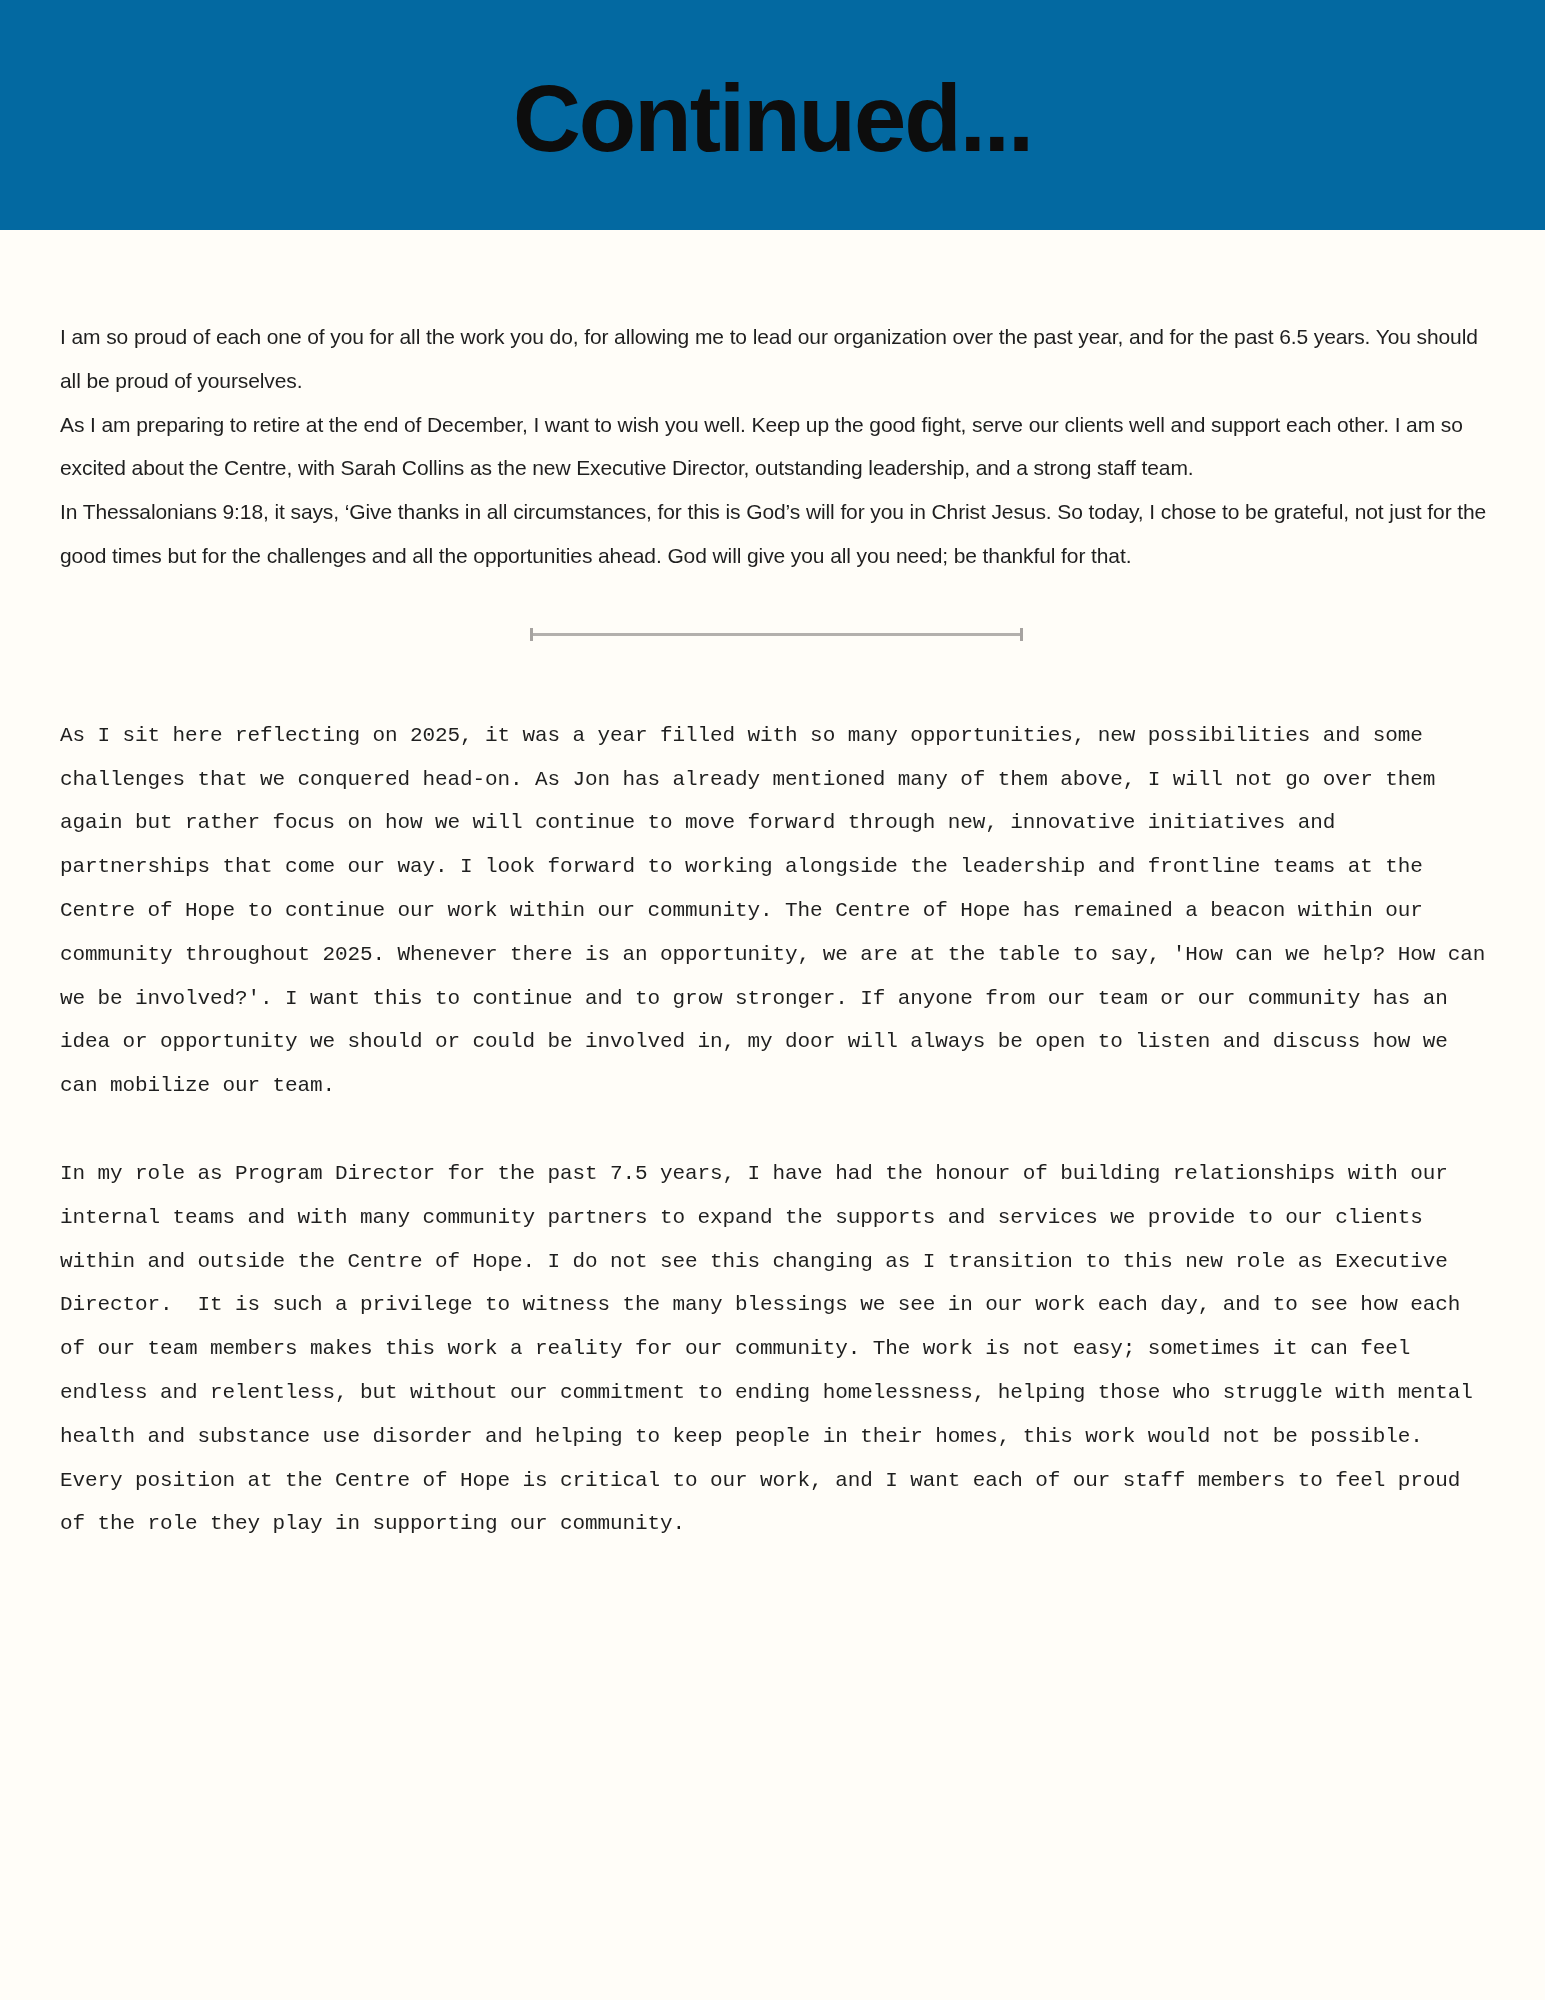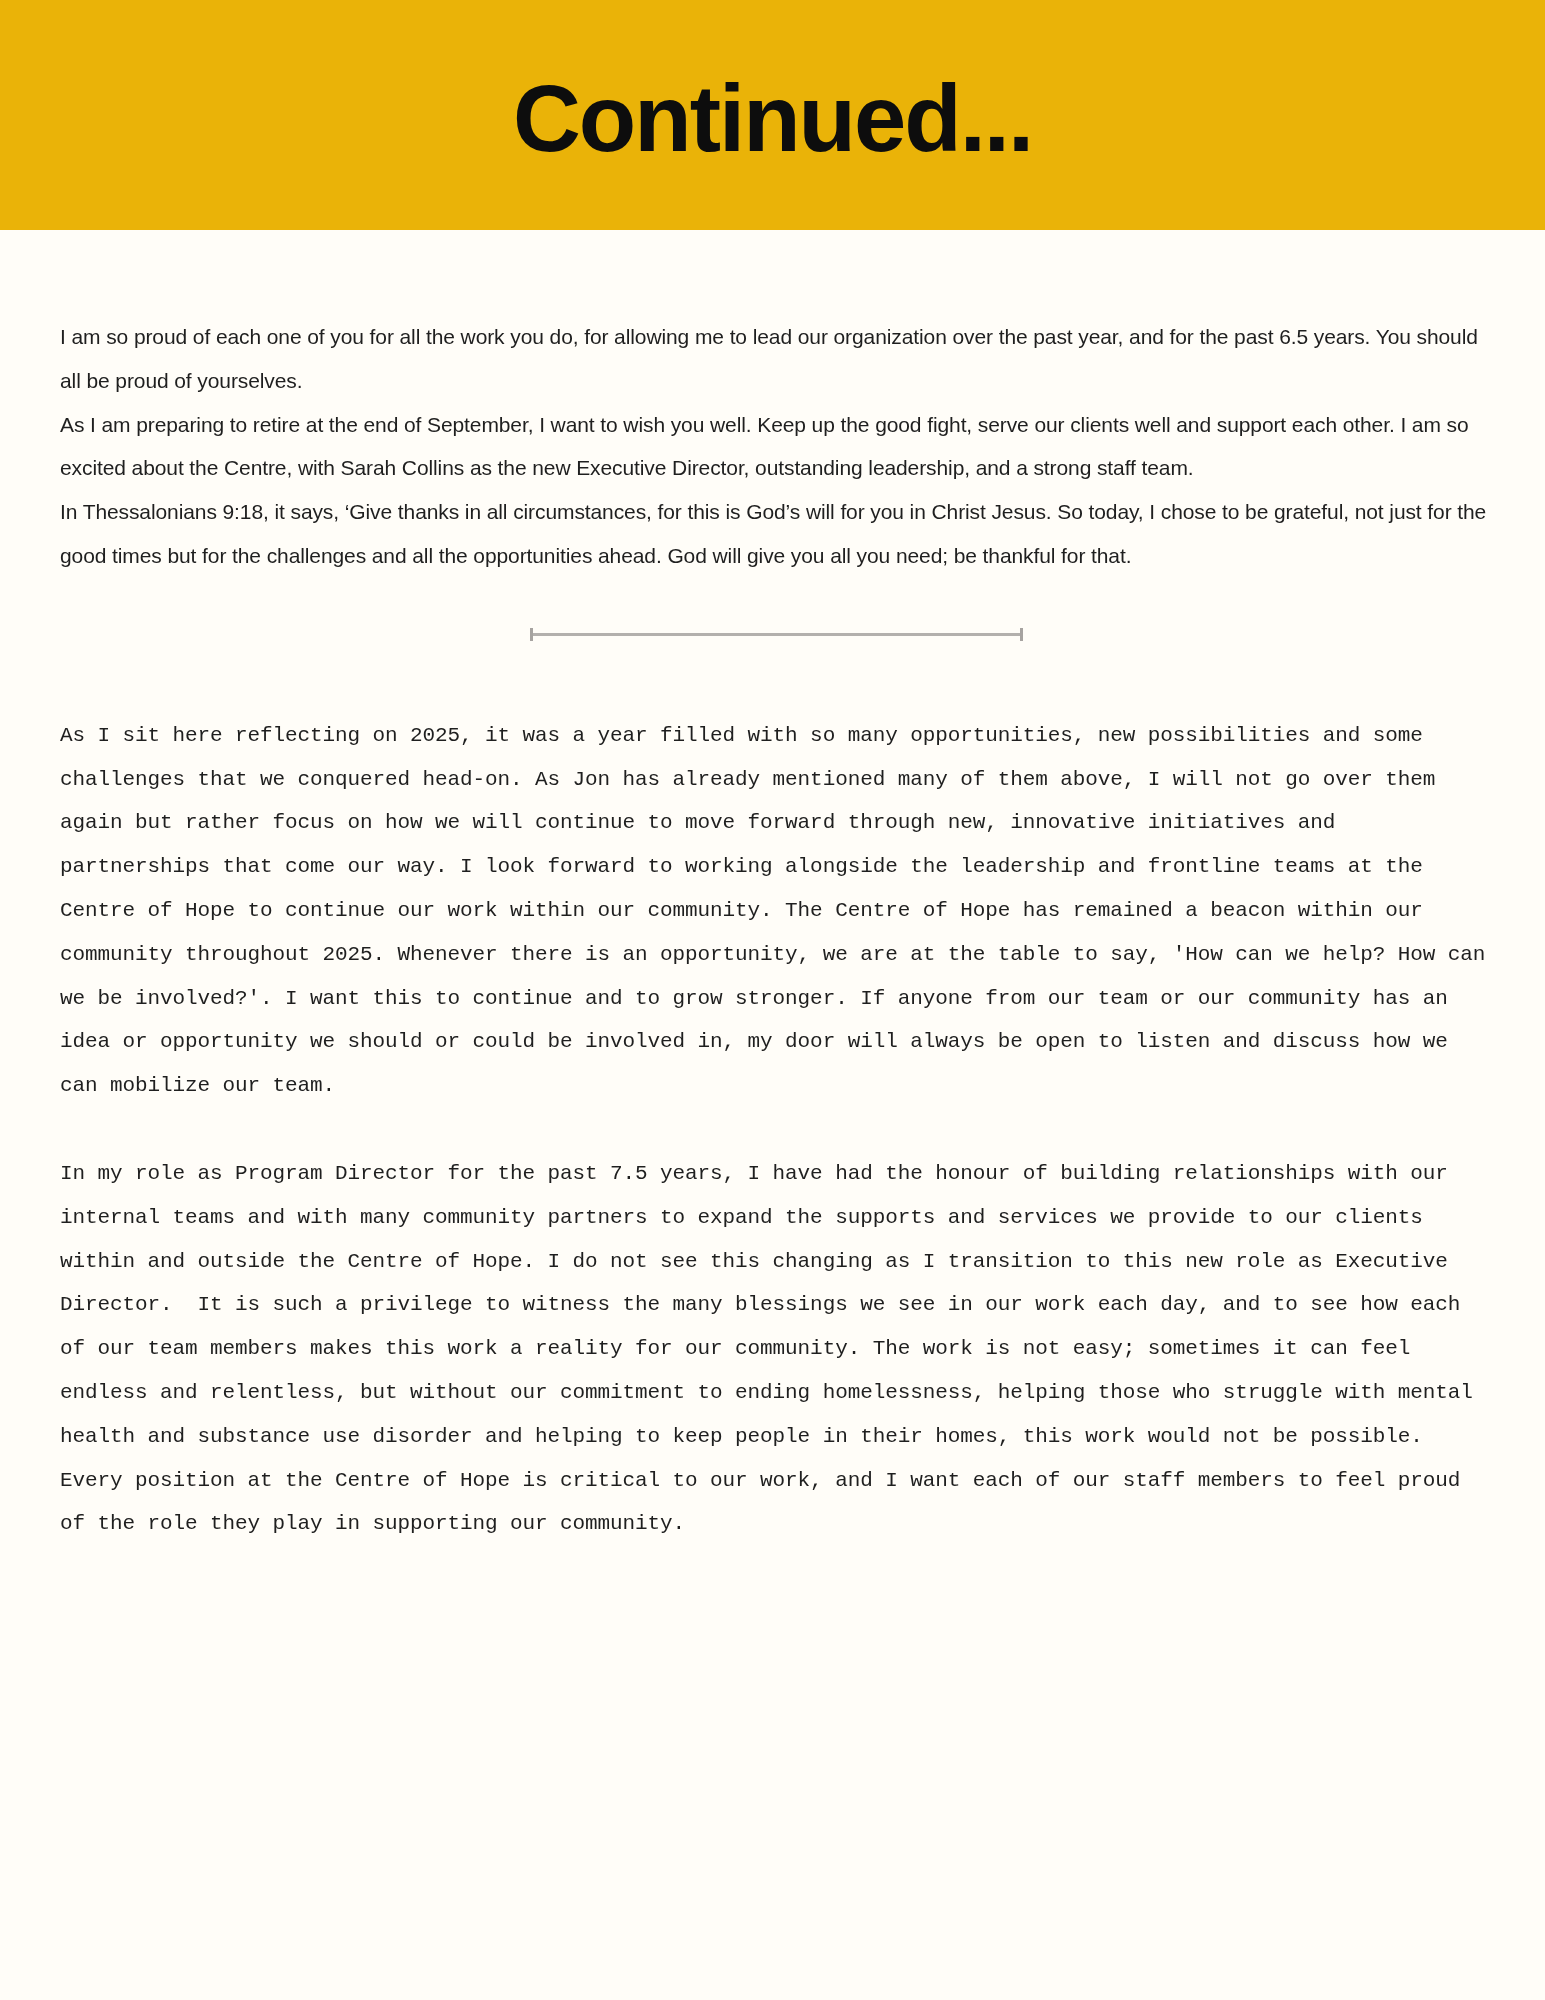--- a/index.html
+++ b/index.html
@@ -7,21 +7,21 @@
     width: 1545px;
     height: 2000px;
     background: #fffdf8;
     font-family: "Liberation Sans", sans-serif;
     color: #1f1f1f;
     overflow: hidden;
   }
   .page-header {
     width: 100%;
     height: 230px;
-    background: #eab308;
+    background: #0369a1;
     display: flex;
     align-items: center;
     justify-content: center;
   }
   .page-title {
     margin: 0;
     font-size: 94px;
     font-weight: 700;
     letter-spacing: -2px;
     color: #0d0d0d;
@@ -66,21 +66,21 @@
 <body>
 
 <header class="page-header">
   <h1 class="page-title">Continued...</h1>
 </header>
 
 <main class="content">
 
   <section>
     <p>I am so proud of each one of you for all the work you do, for allowing me to lead our organization over the past year, and for the past 6.5 years. You should all be proud of yourselves.</p>
-    <p>As I am preparing to retire at the end of September, I want to wish you well. Keep up the good fight, serve our clients well and support each other. I am so excited about the Centre, with Sarah Collins as the new Executive Director, outstanding leadership, and a strong staff team.</p>
+    <p>As I am preparing to retire at the end of December, I want to wish you well. Keep up the good fight, serve our clients well and support each other. I am so excited about the Centre, with Sarah Collins as the new Executive Director, outstanding leadership, and a strong staff team.</p>
     <p>In Thessalonians 9:18, it says, ‘Give thanks in all circumstances, for this is God’s will for you in Christ Jesus. So today, I chose to be grateful, not just for the good times but for the challenges and all the opportunities ahead. God will give you all you need; be thankful for that.</p>
   </section>
 
   <div class="divider">
     <span class="endcap"></span>
     <span class="rule-line"></span>
     <span class="endcap"></span>
   </div>
 
   <section>

